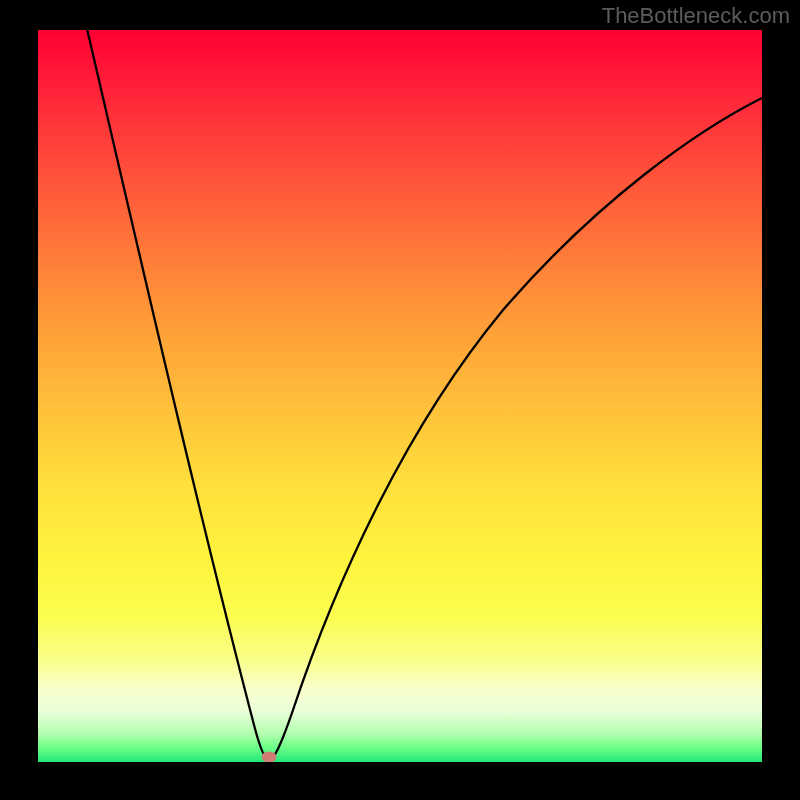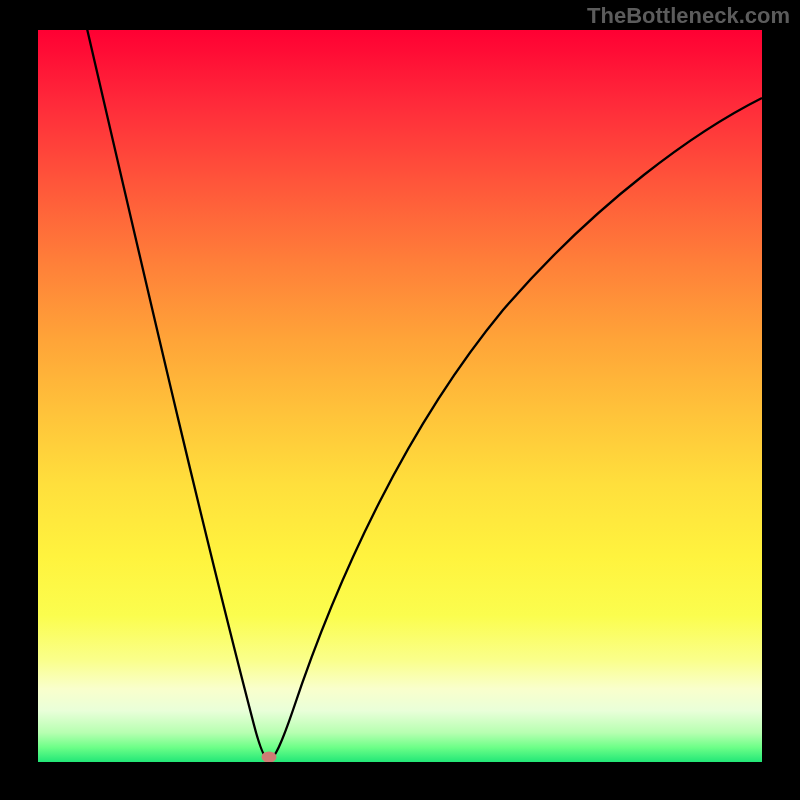--- a/index.html
+++ b/index.html
@@ -65,21 +65,21 @@
     background: #cf7c74;
     border-radius: 50%;
     transform: translate(-50%, -50%);
   }
   .watermark {
     position: absolute;
     top: 3px;
     right: 10px;
     font-family: Arial, Helvetica, sans-serif;
     font-size: 22px;
-    font-weight: bold;
+    font-weight: normal;
     color: #5c5c5c;
     letter-spacing: 0px;
     user-select: none;
   }
 </style>
 </head>
 <body>
 
 <div class="frame">
 

